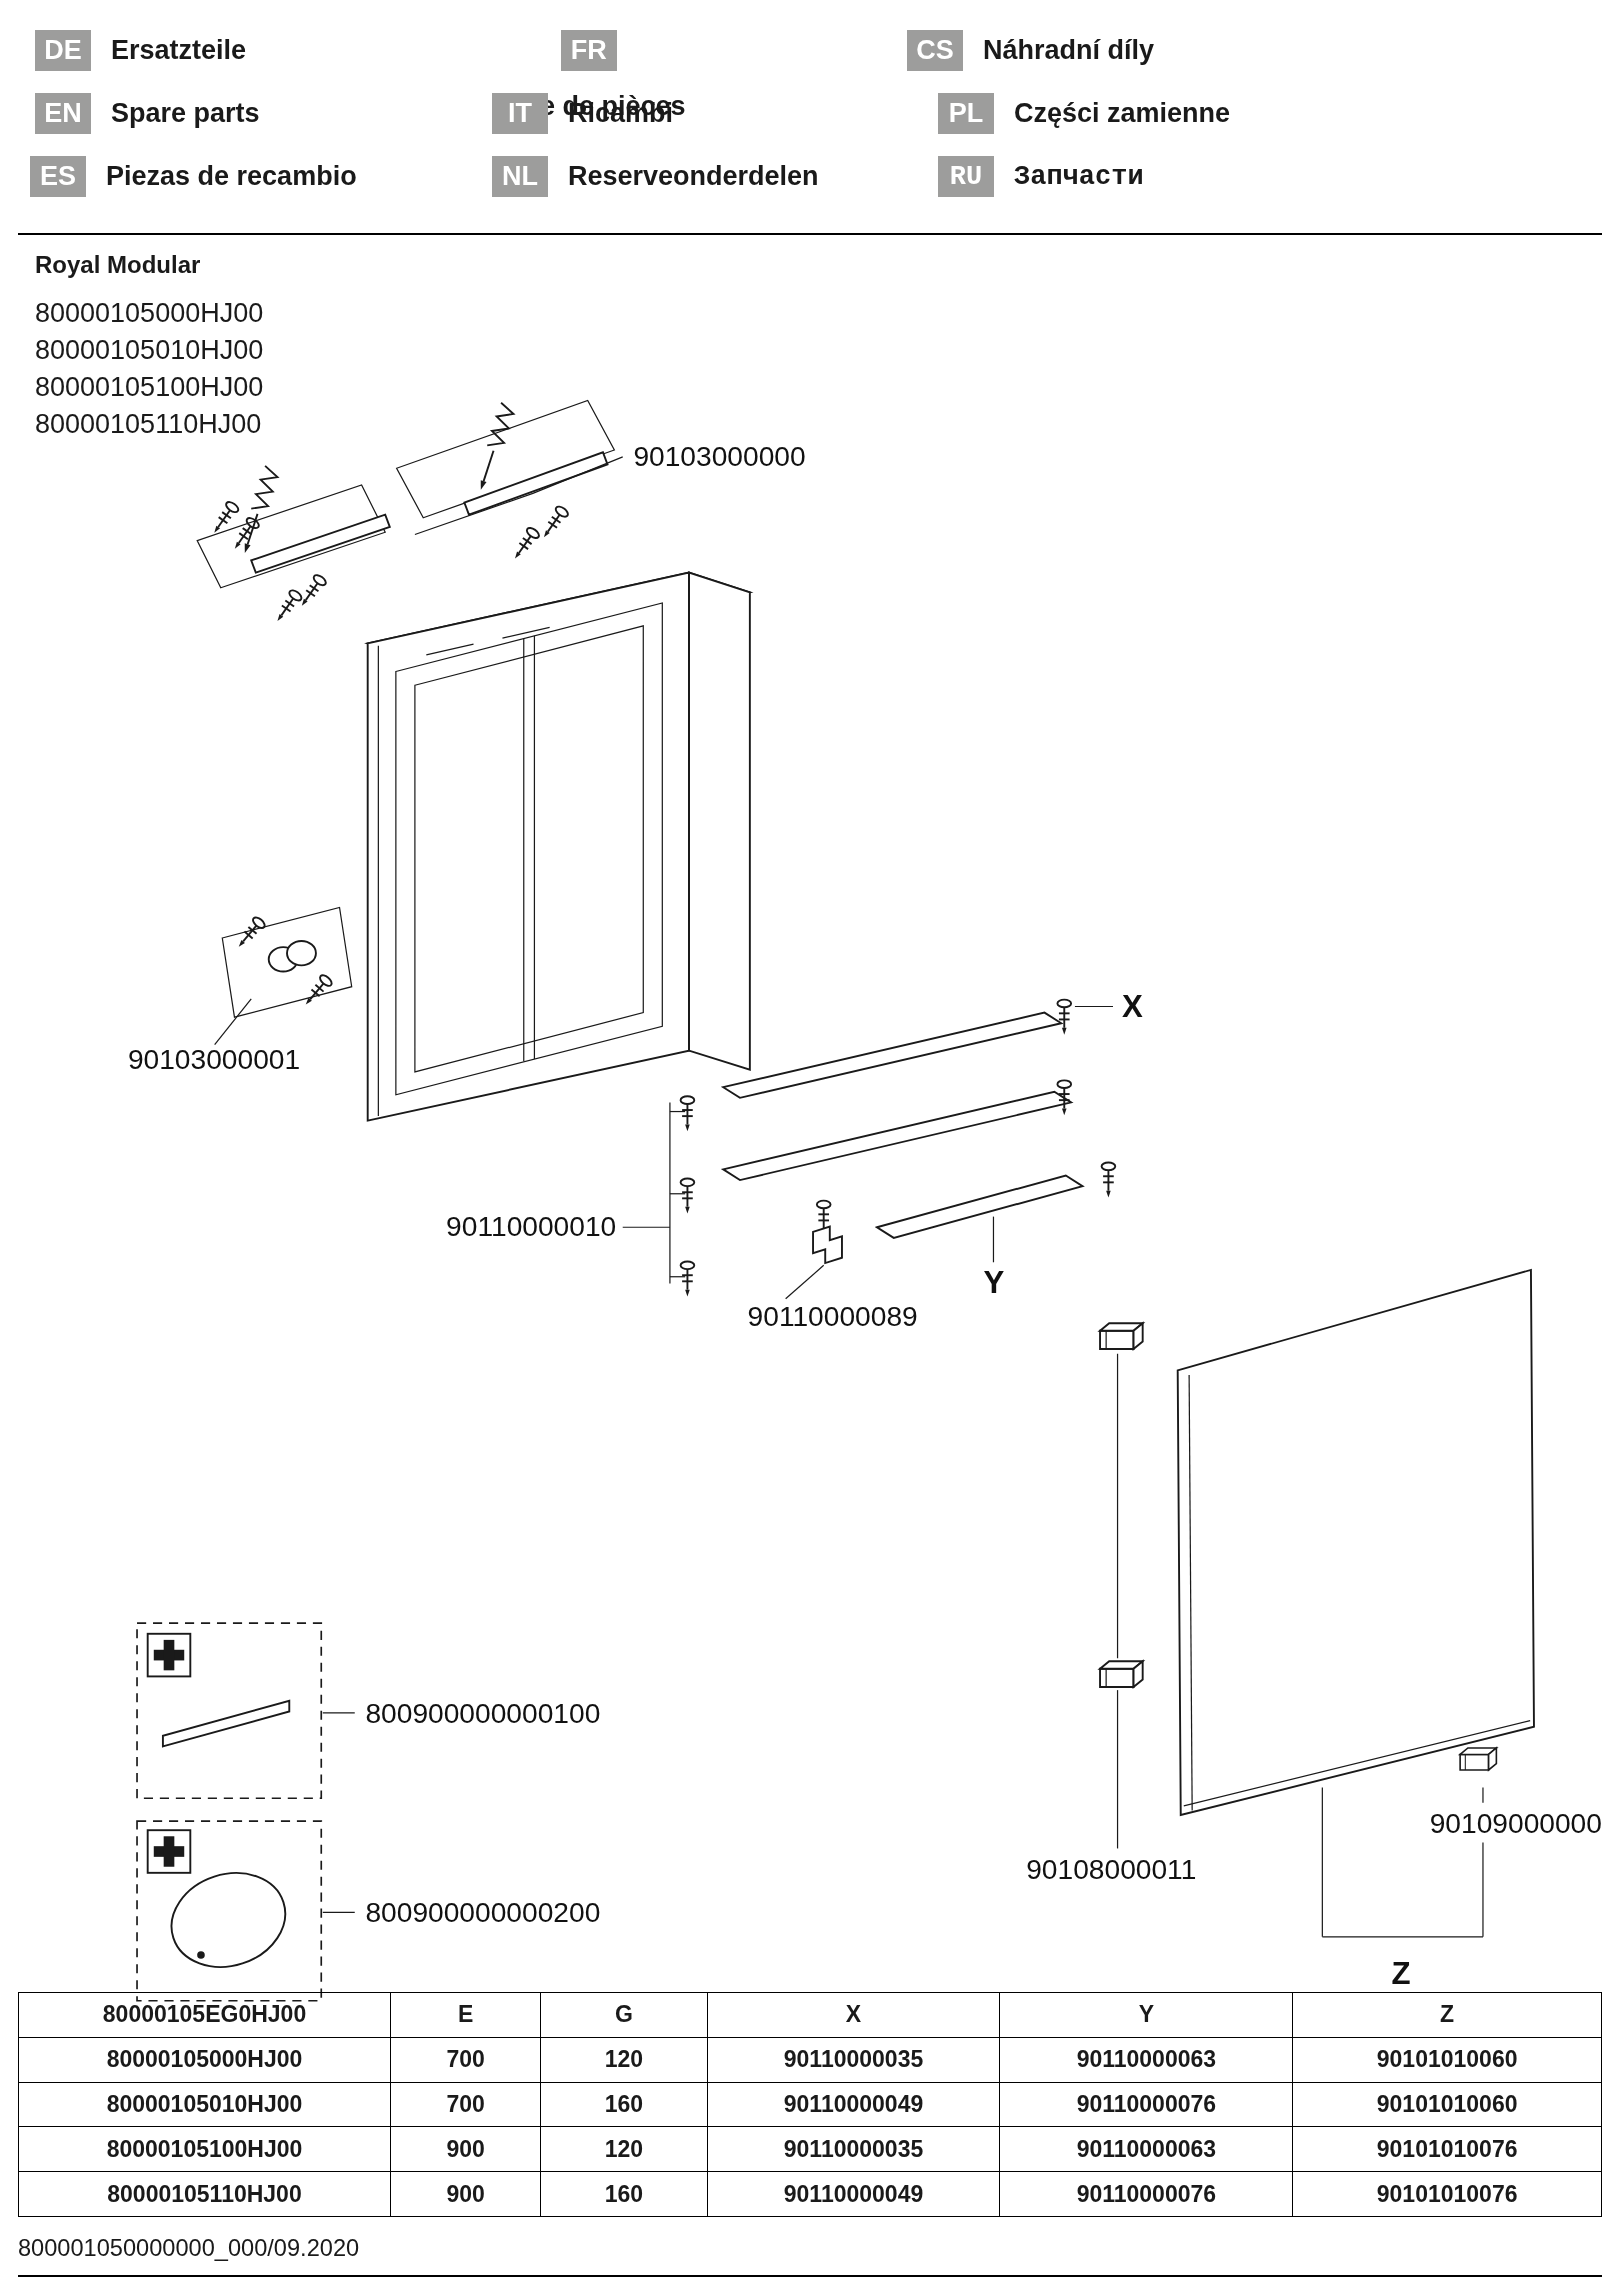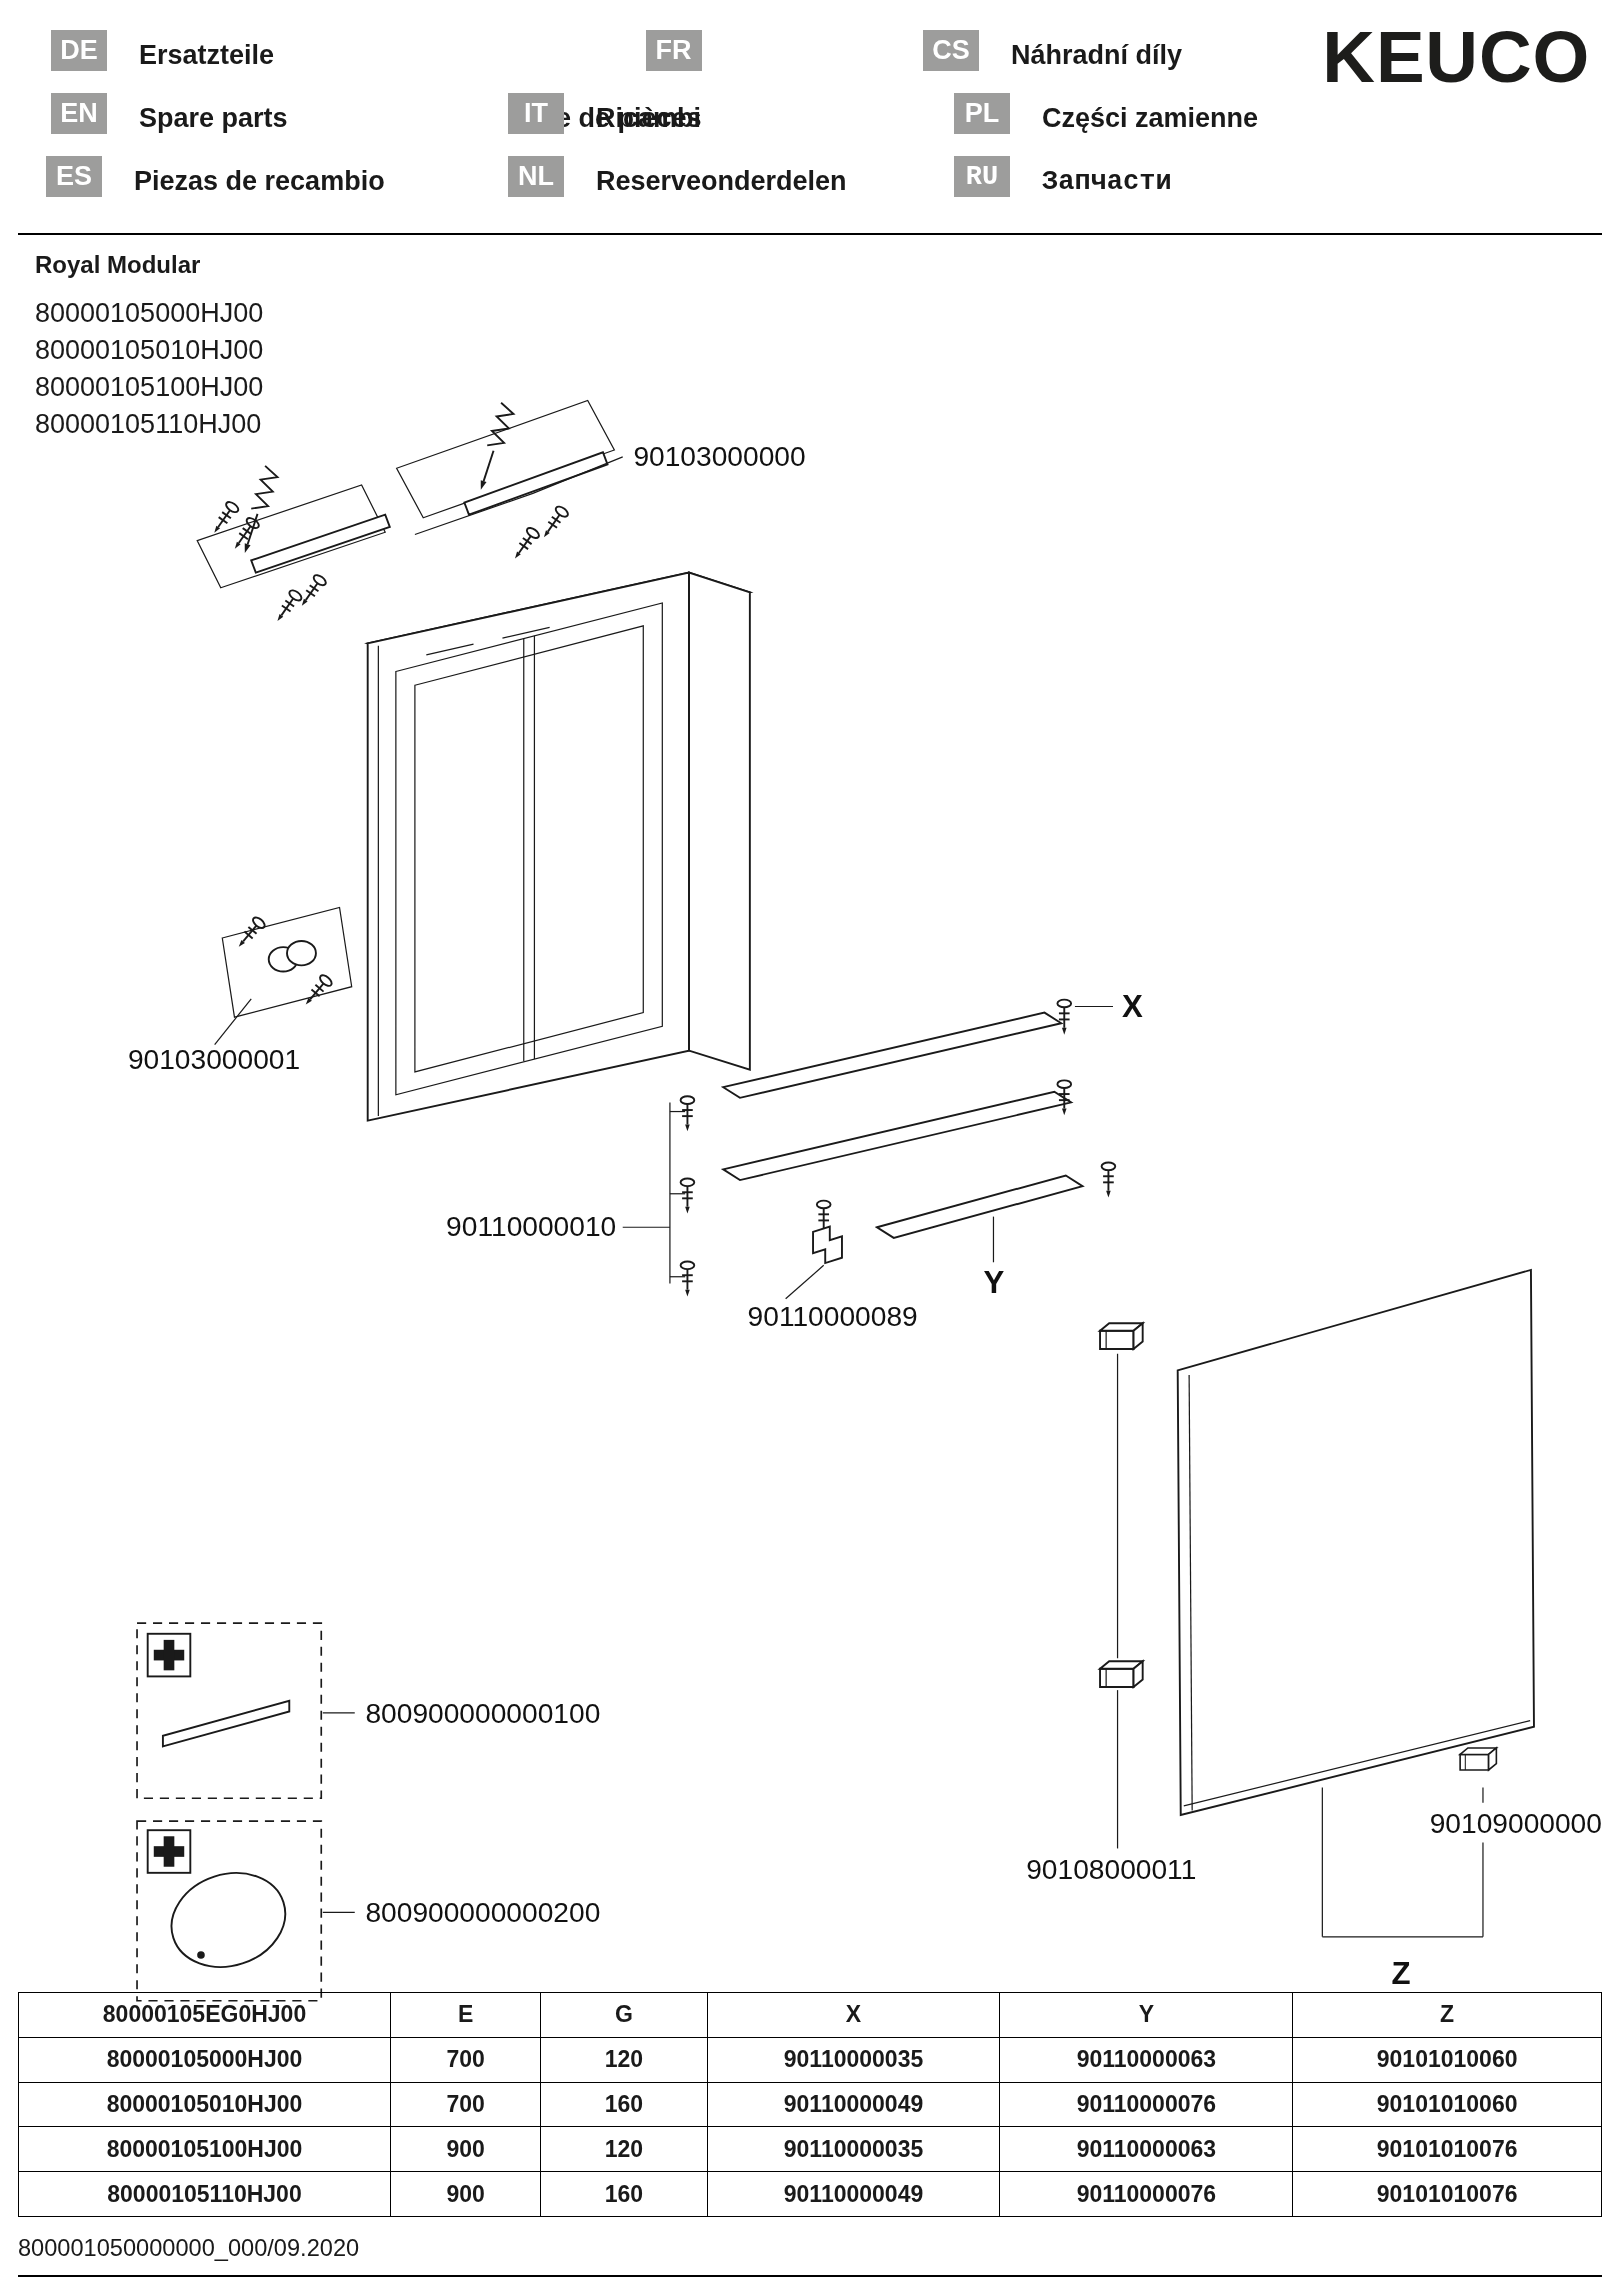--- a/index.html
+++ b/index.html
@@ -1,20 +1,20 @@
 <!DOCTYPE html>
 <html style="font-size:12px"><head>
 <meta charset="utf-8">
 <style>
   html,body{margin:0;padding:0;background:#ffffff;}
   .page{position:relative;width:1620px;height:2284px;background:#fff;
         font-family:"Liberation Sans",sans-serif;color:#1a1a1a;overflow:hidden;}
 
   
-  .lang{position:absolute;display:flex;align-items:flex-end;gap:32px;margin-left:16px;}
+  .lang{position:absolute;display:flex;align-items:center;gap:20px;}
   .lang .code{width:56px;height:41px;background:#9d9d9c;color:#ffffff;
               font-weight:bold;font-size:27px;display:flex;align-items:center;justify-content:center;}
   .lang .label{font-size:27px;font-weight:bold;white-space:nowrap;}
   .logo{position:absolute;top:15px;right:30px;font-size:73px;font-weight:bold;letter-spacing:0.8px;color:#1d1d1b;}
   .rule{position:absolute;left:18px;right:18px;height:2.3px;background:#000;}
 
   .title{position:absolute;left:35px;top:251px;font-size:24px;font-weight:bold;}
   .models{position:absolute;left:35px;top:295px;font-size:27px;line-height:37px;}
 
   svg.diagram{position:absolute;left:0;top:0;width:1620px;height:2284px;}
@@ -67,21 +67,20 @@
   </div>
   <div class="lang" style="left:938px;top:93px;">
     <span class="code">PL</span>
     <span class="label">Części zamienne</span>
   </div>
   <div class="lang" style="left:938px;top:156px;font-family:Liberation Mono, monospace;">
     <span class="code">RU</span>
     <span class="label">Запчасти</span>
   </div>
 
-  <div class="logo">KEUCO</div>
   <div class="rule" style="top:233px;"></div>
 
   <div class="title">Royal Modular</div>
   <div class="models">
     <div>80000105000HJ00</div>
     <div>80000105010HJ00</div>
     <div>80000105100HJ00</div>
     <div>80000105110HJ00</div>
   </div>
 

